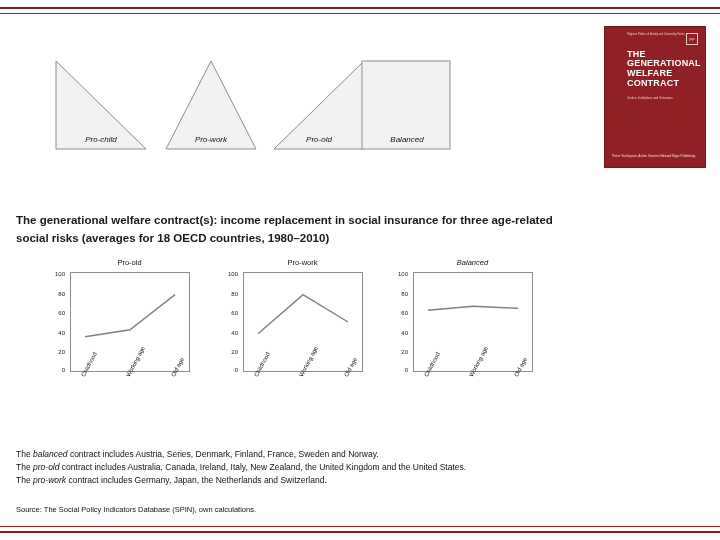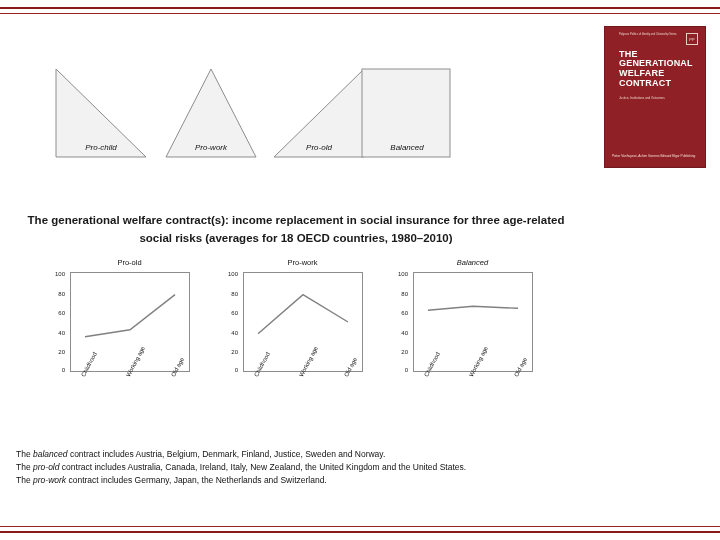--- a/index.html
+++ b/index.html
@@ -36,21 +36,21 @@
     background: #9b2020;
   }
 
   
   .book-cover {
     position: absolute;
     left: 604px; top: 26px;
     width: 102px; height: 142px;
     background: #8e2026;
     border: 1px solid #6f1a1e;
-    padding: 6px 14px;
+    padding: 6px 22px;
     color: #f2e3d8;
     overflow: hidden;
   }
   .bc-top-line {
     font-size: 2.6px;
     line-height: 1.35;
     color: #e8cfc6;
     width: 64px;
   }
   .bc-badge {
@@ -97,27 +97,26 @@
     letter-spacing: 0.1px;
   }
   .heading-2 {
     position: absolute;
     left: 16px; top: 212px;
     width: 560px;
     font-size: 11.5px;
     font-weight: bold;
     color: #1a1a1a;
     line-height: 1.55;
-    text-align: center;
   }
 
   
   .shapes {
     position: absolute;
-    left: 55px; top: 68px;
+    left: 55px; top: 60px;
     width: 520px; height: 95px;
   }
   .shape-box {
     position: absolute;
     width: 92px; height: 90px;
   }
   .shape-box svg { display: block; }
   .shape-label {
     position: absolute;
     bottom: 6px;
@@ -341,24 +340,25 @@
           <span class="xlab" style="left:55px">Working age</span>
           <span class="xlab" style="left:100px">Old age</span>
         </div>
       </div>
     </div>
 
   </div>
 
   <div class="notes">
     <div>
-      <span>The </span><em>balanced</em><span> contract includes Austria, Belgium, Denmark, Finland, Justice, Sweden and Norway.</span>
+      <span>The </span><em>balanced</em><span> contract includes Austria, Series, Denmark, Finland, France, Sweden and Norway.</span>
     </div>
     <div>
       <span>The </span><em>pro-old</em><span> contract includes Australia, Canada, Ireland, Italy, New Zealand, the United Kingdom and the United States.</span>
     </div>
     <div>
       <span>The </span><em>pro-work</em><span> contract includes Germany, Japan, the Netherlands and Switzerland.</span>
     </div>
   </div>
 
+  <div class="source">Source: The Social Policy Indicators Database (SPIN), own calculations.</div>
 
 </div>
 
 </body></html>

